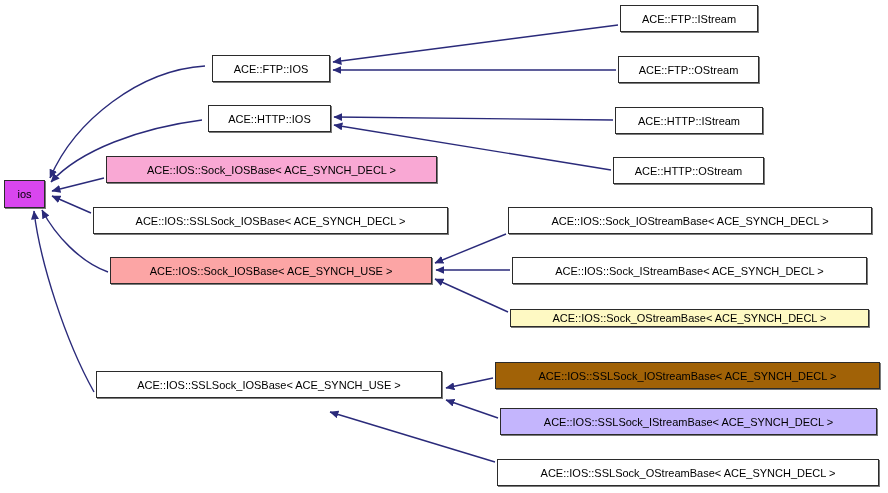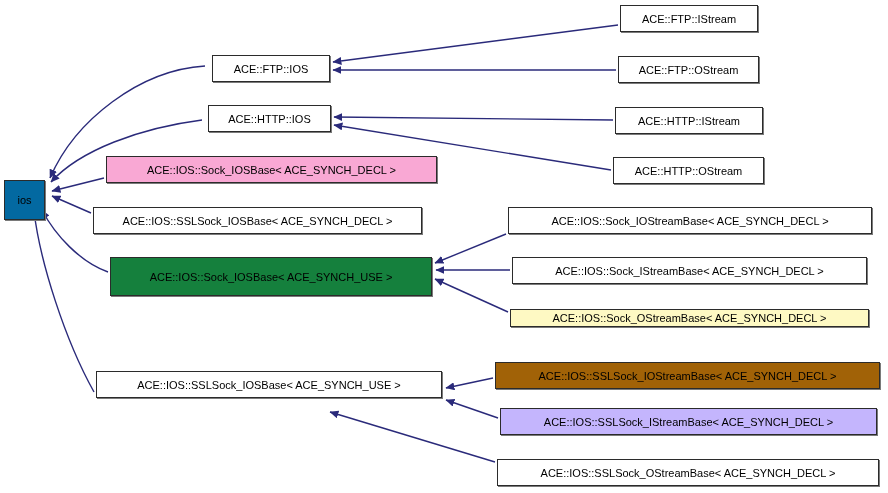--- a/index.html
+++ b/index.html
@@ -71,36 +71,36 @@
         <path d="M 506,234 L 435,263" fill="none" stroke="#2a2a7a" stroke-width="1.4" marker-end="url(#arrowhead)"></path>
         <path d="M 510,270 L 436,270" fill="none" stroke="#2a2a7a" stroke-width="1.4" marker-end="url(#arrowhead)"></path>
         <path d="M 508,312 L 435,279" fill="none" stroke="#2a2a7a" stroke-width="1.4" marker-end="url(#arrowhead)"></path>
         <path d="M 493,378 L 446,388" fill="none" stroke="#2a2a7a" stroke-width="1.4" marker-end="url(#arrowhead)"></path>
         <path d="M 498,418 L 446,400" fill="none" stroke="#2a2a7a" stroke-width="1.4" marker-end="url(#arrowhead)"></path>
         <path d="M 495,462 L 330,412" fill="none" stroke="#2a2a7a" stroke-width="1.4" marker-end="url(#arrowhead)"></path>
       </g>
   </svg>
 
   <div id="nodes">
-      <div class="node" style="left: 4px; top: 180px; width: 41px; height: 40px; background: #0369a1; border-color: rgb(43, 43, 43); box-shadow: rgb(122, 122, 122) 1px 1px 0px 0px; align-items: center;">
+      <div class="node" style="left: 4px; top: 180px; width: 41px; height: 28px; background: #d946ef; border-color: rgb(43, 43, 43); box-shadow: rgb(122, 122, 122) 1px 1px 0px 0px; align-items: center;">
         <span class="node-label" style="color: rgb(0, 0, 0);">ios</span>
       </div>
       <div class="node" style="left: 212px; top: 55px; width: 118px; height: 27px; background: rgb(255, 255, 255); border-color: rgb(43, 43, 43); box-shadow: rgb(122, 122, 122) 1px 1px 0px 0px;">
         <span class="node-label" style="color: rgb(0, 0, 0);">ACE::FTP::IOS</span>
       </div>
       <div class="node" style="left: 208px; top: 105px; width: 123px; height: 27px; background: rgb(255, 255, 255); border-color: rgb(43, 43, 43); box-shadow: rgb(122, 122, 122) 1px 1px 0px 0px;">
         <span class="node-label" style="color: rgb(0, 0, 0);">ACE::HTTP::IOS</span>
       </div>
       <div class="node" style="left: 106px; top: 156px; width: 331px; height: 27px; background: #f9a8d4; border-color: rgb(43, 43, 43); box-shadow: rgb(122, 122, 122) 1px 1px 0px 0px;">
         <span class="node-label" style="color: rgb(0, 0, 0);">ACE::IOS::Sock_IOSBase&lt; ACE_SYNCH_DECL &gt;</span>
       </div>
-      <div class="node" style="left: 93px; top: 207px; width: 329px; height: 27px; background: rgb(255, 255, 255); border-color: rgb(43, 43, 43); box-shadow: rgb(122, 122, 122) 1px 1px 0px 0px;">
+      <div class="node" style="left: 93px; top: 207px; width: 355px; height: 27px; background: rgb(255, 255, 255); border-color: rgb(43, 43, 43); box-shadow: rgb(122, 122, 122) 1px 1px 0px 0px;">
         <span class="node-label" style="color: rgb(0, 0, 0);">ACE::IOS::SSLSock_IOSBase&lt; ACE_SYNCH_DECL &gt;</span>
       </div>
-      <div class="node" style="left: 110px; top: 257px; width: 322px; height: 39px; background: #15803d; border-color: rgb(43, 43, 43); box-shadow: rgb(122, 122, 122) 1px 1px 0px 0px;">
+      <div class="node" style="left: 110px; top: 257px; width: 322px; height: 27px; background: #fca5a5; border-color: rgb(43, 43, 43); box-shadow: rgb(122, 122, 122) 1px 1px 0px 0px;">
         <span class="node-label" style="color: rgb(0, 0, 0);">ACE::IOS::Sock_IOSBase&lt; ACE_SYNCH_USE &gt;</span>
       </div>
       <div class="node" style="left: 96px; top: 371px; width: 346px; height: 27px; background: rgb(255, 255, 255); border-color: rgb(43, 43, 43); box-shadow: rgb(122, 122, 122) 1px 1px 0px 0px;">
         <span class="node-label" style="color: rgb(0, 0, 0);">ACE::IOS::SSLSock_IOSBase&lt; ACE_SYNCH_USE &gt;</span>
       </div>
       <div class="node" style="left: 620px; top: 5px; width: 138px; height: 27px; background: rgb(255, 255, 255); border-color: rgb(43, 43, 43); box-shadow: rgb(122, 122, 122) 1px 1px 0px 0px;">
         <span class="node-label" style="color: rgb(0, 0, 0);">ACE::FTP::IStream</span>
       </div>
       <div class="node" style="left: 618px; top: 56px; width: 141px; height: 27px; background: rgb(255, 255, 255); border-color: rgb(43, 43, 43); box-shadow: rgb(122, 122, 122) 1px 1px 0px 0px;">
         <span class="node-label" style="color: rgb(0, 0, 0);">ACE::FTP::OStream</span>

